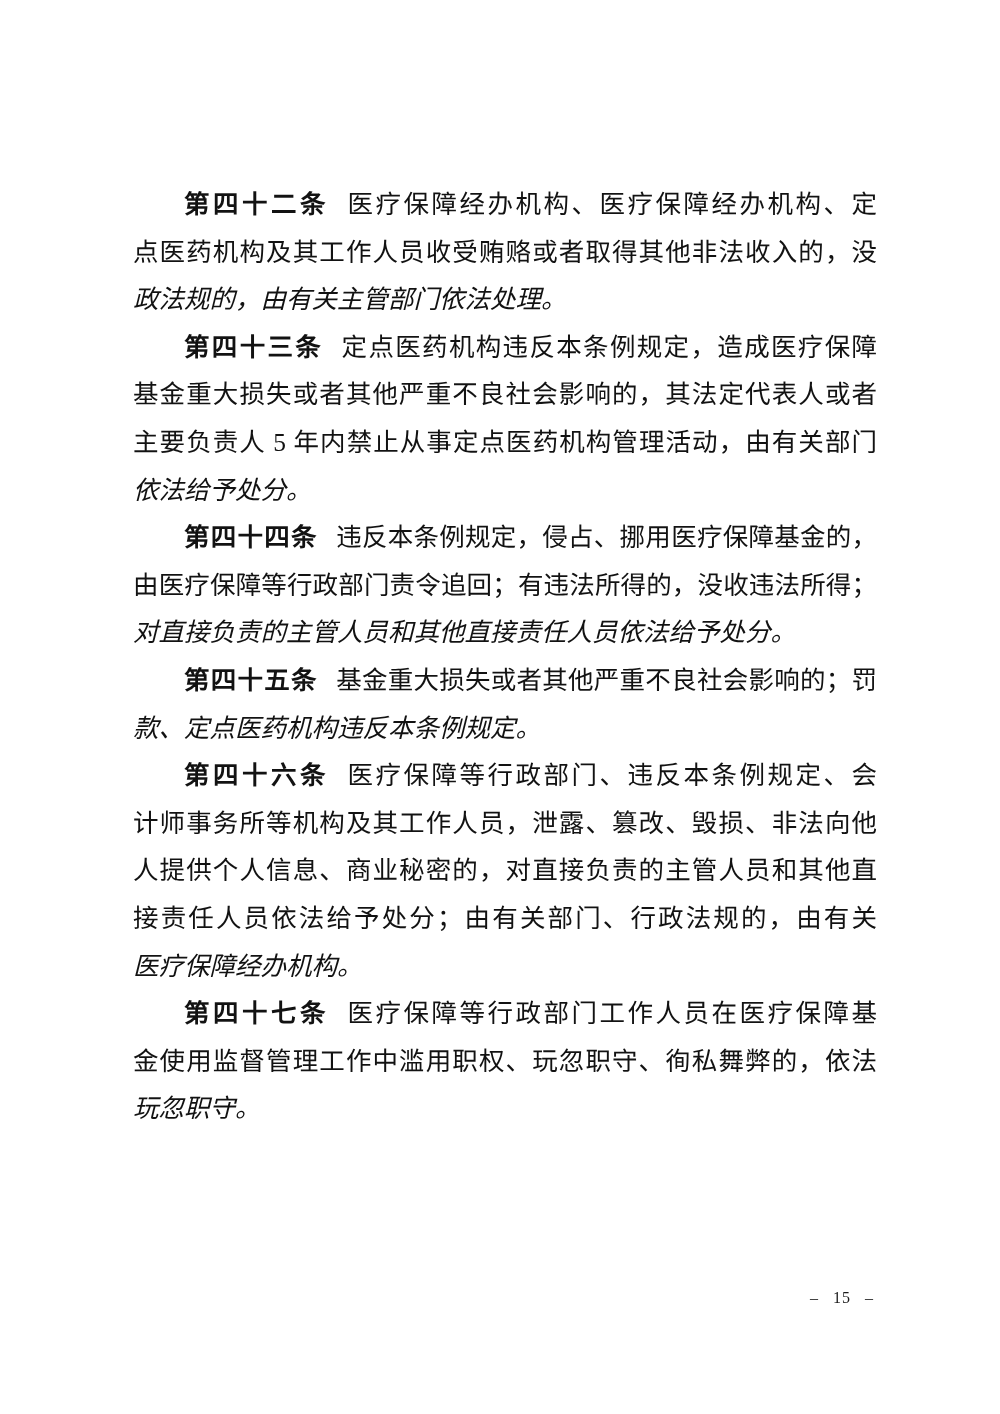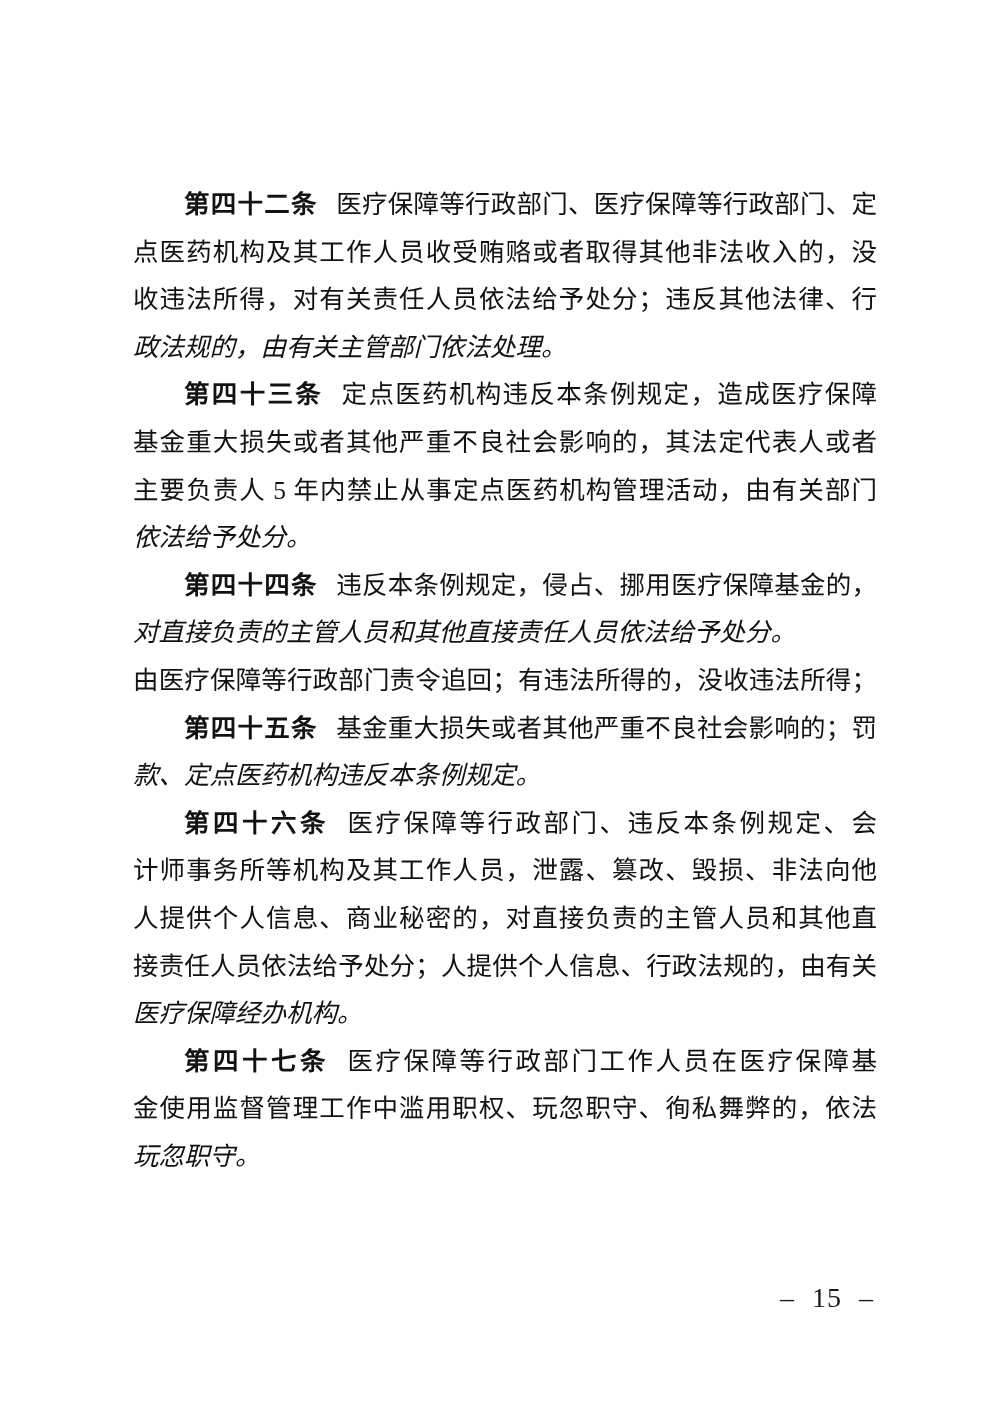--- a/index.html
+++ b/index.html
@@ -41,63 +41,62 @@
   .article-number {
     font-weight: 700;
     font-family: "Liberation Sans", "DejaVu Sans", sans-serif;
     margin-right: 0.72em;
     letter-spacing: 1px;
   }
   .footer-page-number {
     position: absolute;
     top: 1280px;
     right: 126px;
-    font-size: 28px;
+    font-size: 16px;
     line-height: 36px;
     letter-spacing: 1px;
     word-spacing: 9px;
     color: #1a1a1a;
   }
 </style>
 </head>
 <body>
 
 <div class="page">
   <div class="text-block">
 
     <div>
-      <div class="line para-first"><span class="article-number">第四十二条</span><span>医疗保障等行政部门、医疗保障等行政部门、定</span></div>
+      <div class="line para-first"><span class="article-number">第四十二条</span><span>医疗保障经办机构、医疗保障经办机构、定</span></div>
       <div class="line">点医药机构及其工作人员收受贿赂或者取得其他非法收入的，没</div>
-      <div class="line">收违法所得，对有关责任人员依法给予处分；违反其他法律、行</div>
       <div class="line para-last">政法规的，由有关主管部门依法处理。</div>
     </div>
 
     <div>
       <div class="line para-first"><span class="article-number">第四十三条</span><span>定点医药机构违反本条例规定，造成医疗保障</span></div>
       <div class="line">基金重大损失或者其他严重不良社会影响的，其法定代表人或者</div>
       <div class="line">主要负责人 5 年内禁止从事定点医药机构管理活动，由有关部门</div>
       <div class="line para-last">依法给予处分。</div>
     </div>
 
     <div>
       <div class="line para-first"><span class="article-number">第四十四条</span><span>违反本条例规定，侵占、挪用医疗保障基金的，</span></div>
+      <div class="line">由医疗保障等行政部门责令追回；有违法所得的，没收违法所得；</div>
       <div class="line para-last">对直接负责的主管人员和其他直接责任人员依法给予处分。</div>
-      <div class="line">由医疗保障等行政部门责令追回；有违法所得的，没收违法所得；</div>
     </div>
 
     <div>
       <div class="line para-first"><span class="article-number">第四十五条</span><span>基金重大损失或者其他严重不良社会影响的；罚</span></div>
       <div class="line para-last">款、定点医药机构违反本条例规定。</div>
     </div>
 
     <div>
       <div class="line para-first"><span class="article-number">第四十六条</span><span>医疗保障等行政部门、违反本条例规定、会</span></div>
       <div class="line">计师事务所等机构及其工作人员，泄露、篡改、毁损、非法向他</div>
       <div class="line">人提供个人信息、商业秘密的，对直接负责的主管人员和其他直</div>
-      <div class="line">接责任人员依法给予处分；人提供个人信息、行政法规的，由有关</div>
+      <div class="line">接责任人员依法给予处分；由有关部门、行政法规的，由有关</div>
       <div class="line para-last">医疗保障经办机构。</div>
     </div>
 
     <div>
       <div class="line para-first"><span class="article-number">第四十七条</span><span>医疗保障等行政部门工作人员在医疗保障基</span></div>
       <div class="line">金使用监督管理工作中滥用职权、玩忽职守、徇私舞弊的，依法</div>
       <div class="line para-last">玩忽职守。</div>
     </div>
 
   </div>

